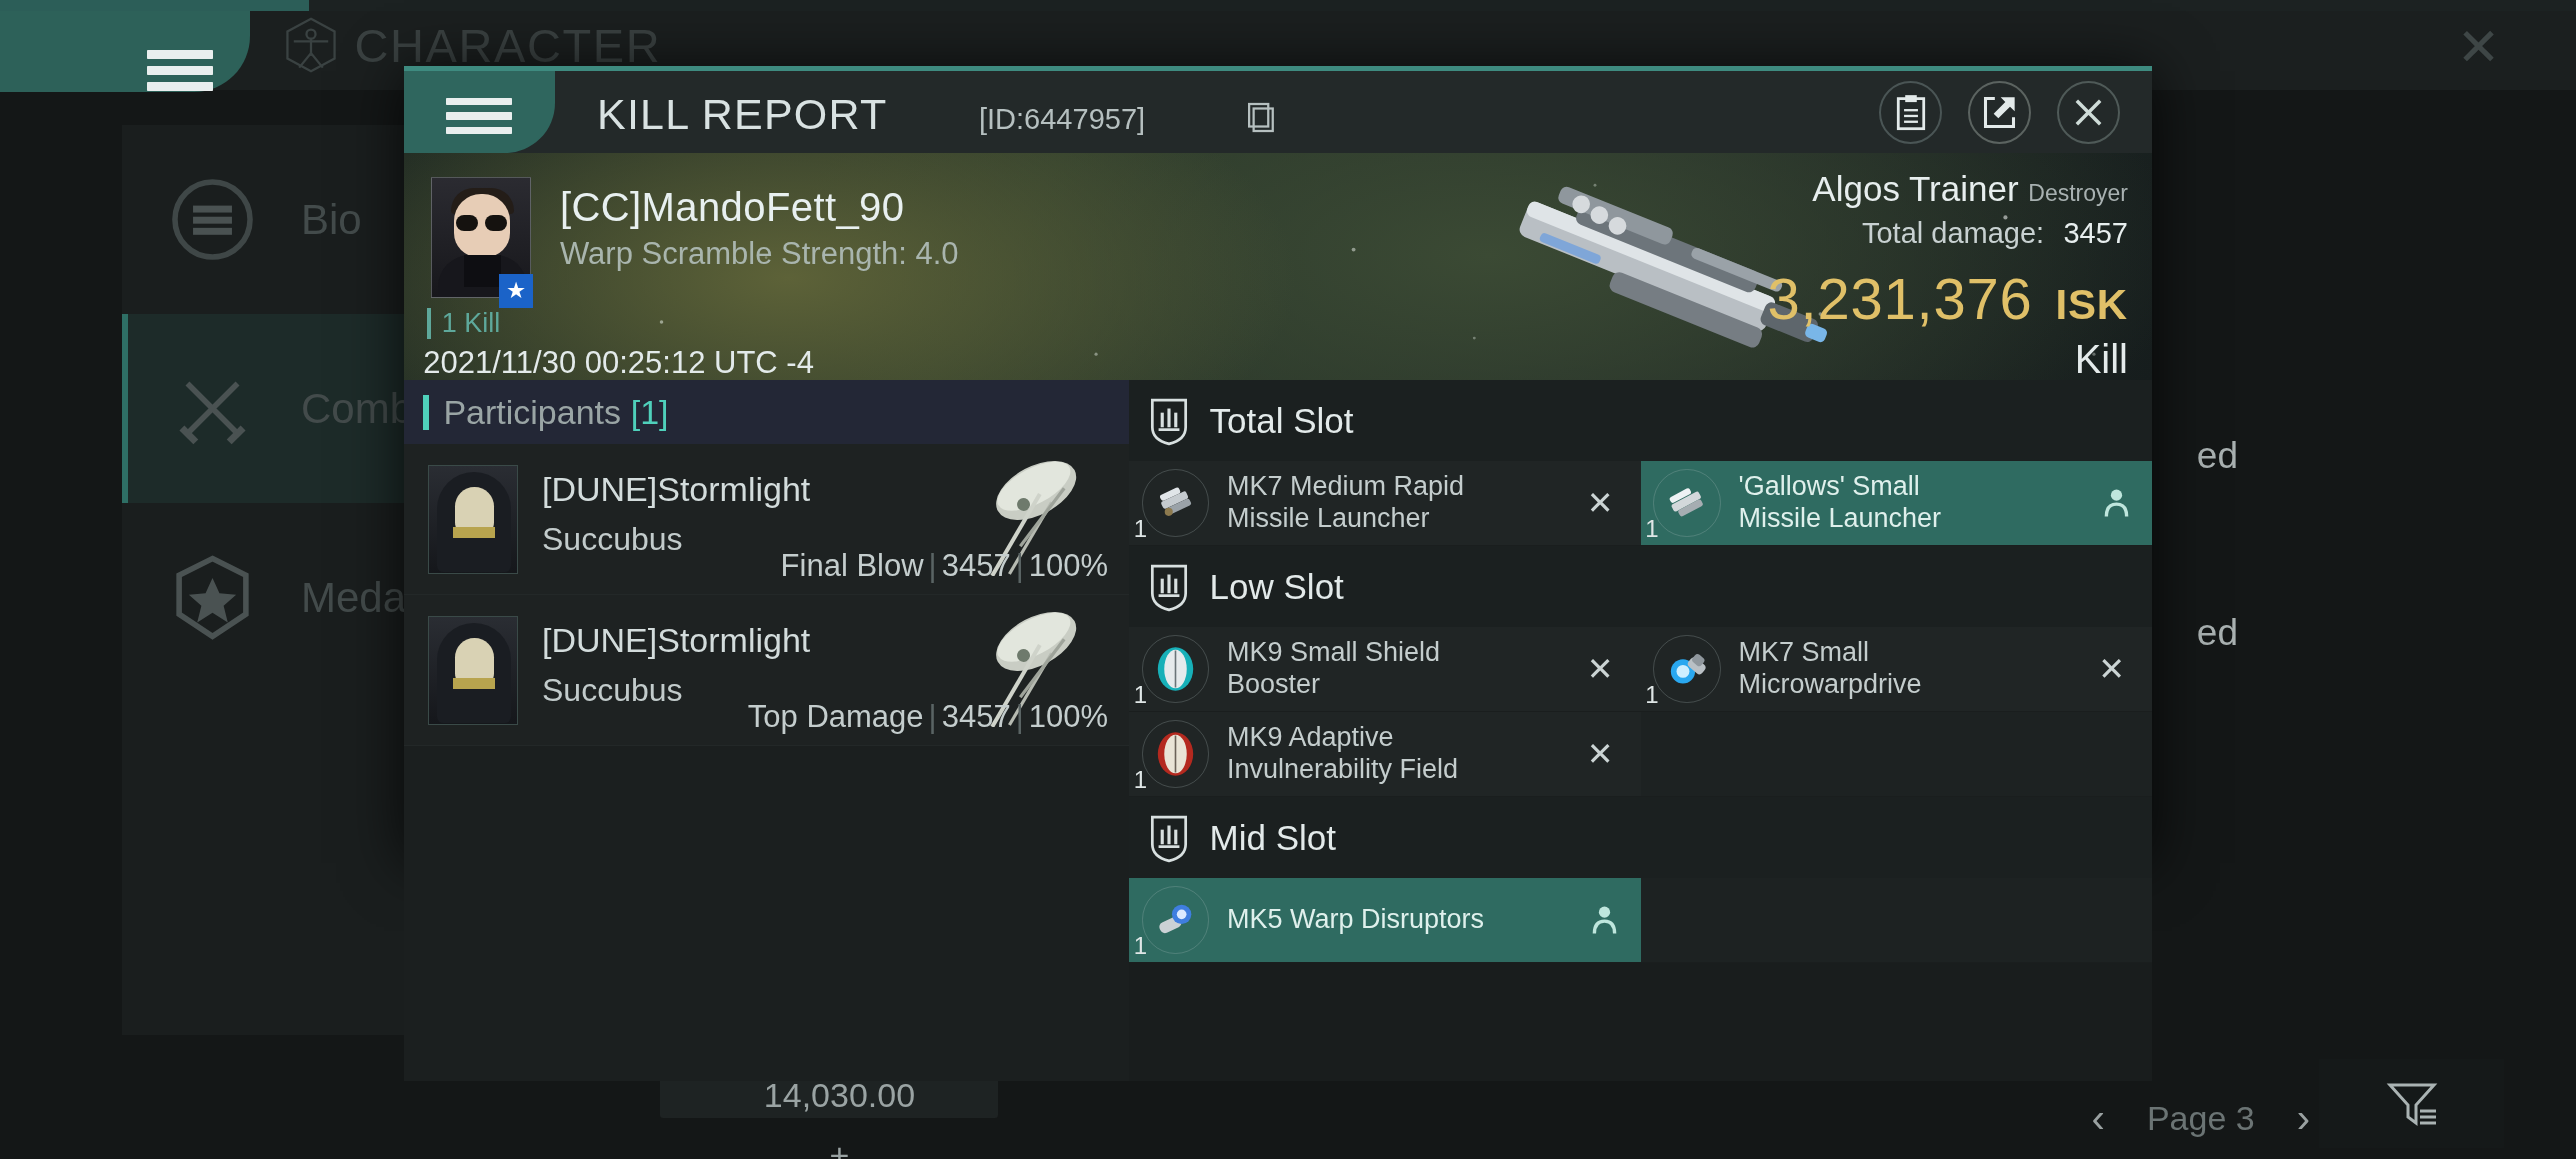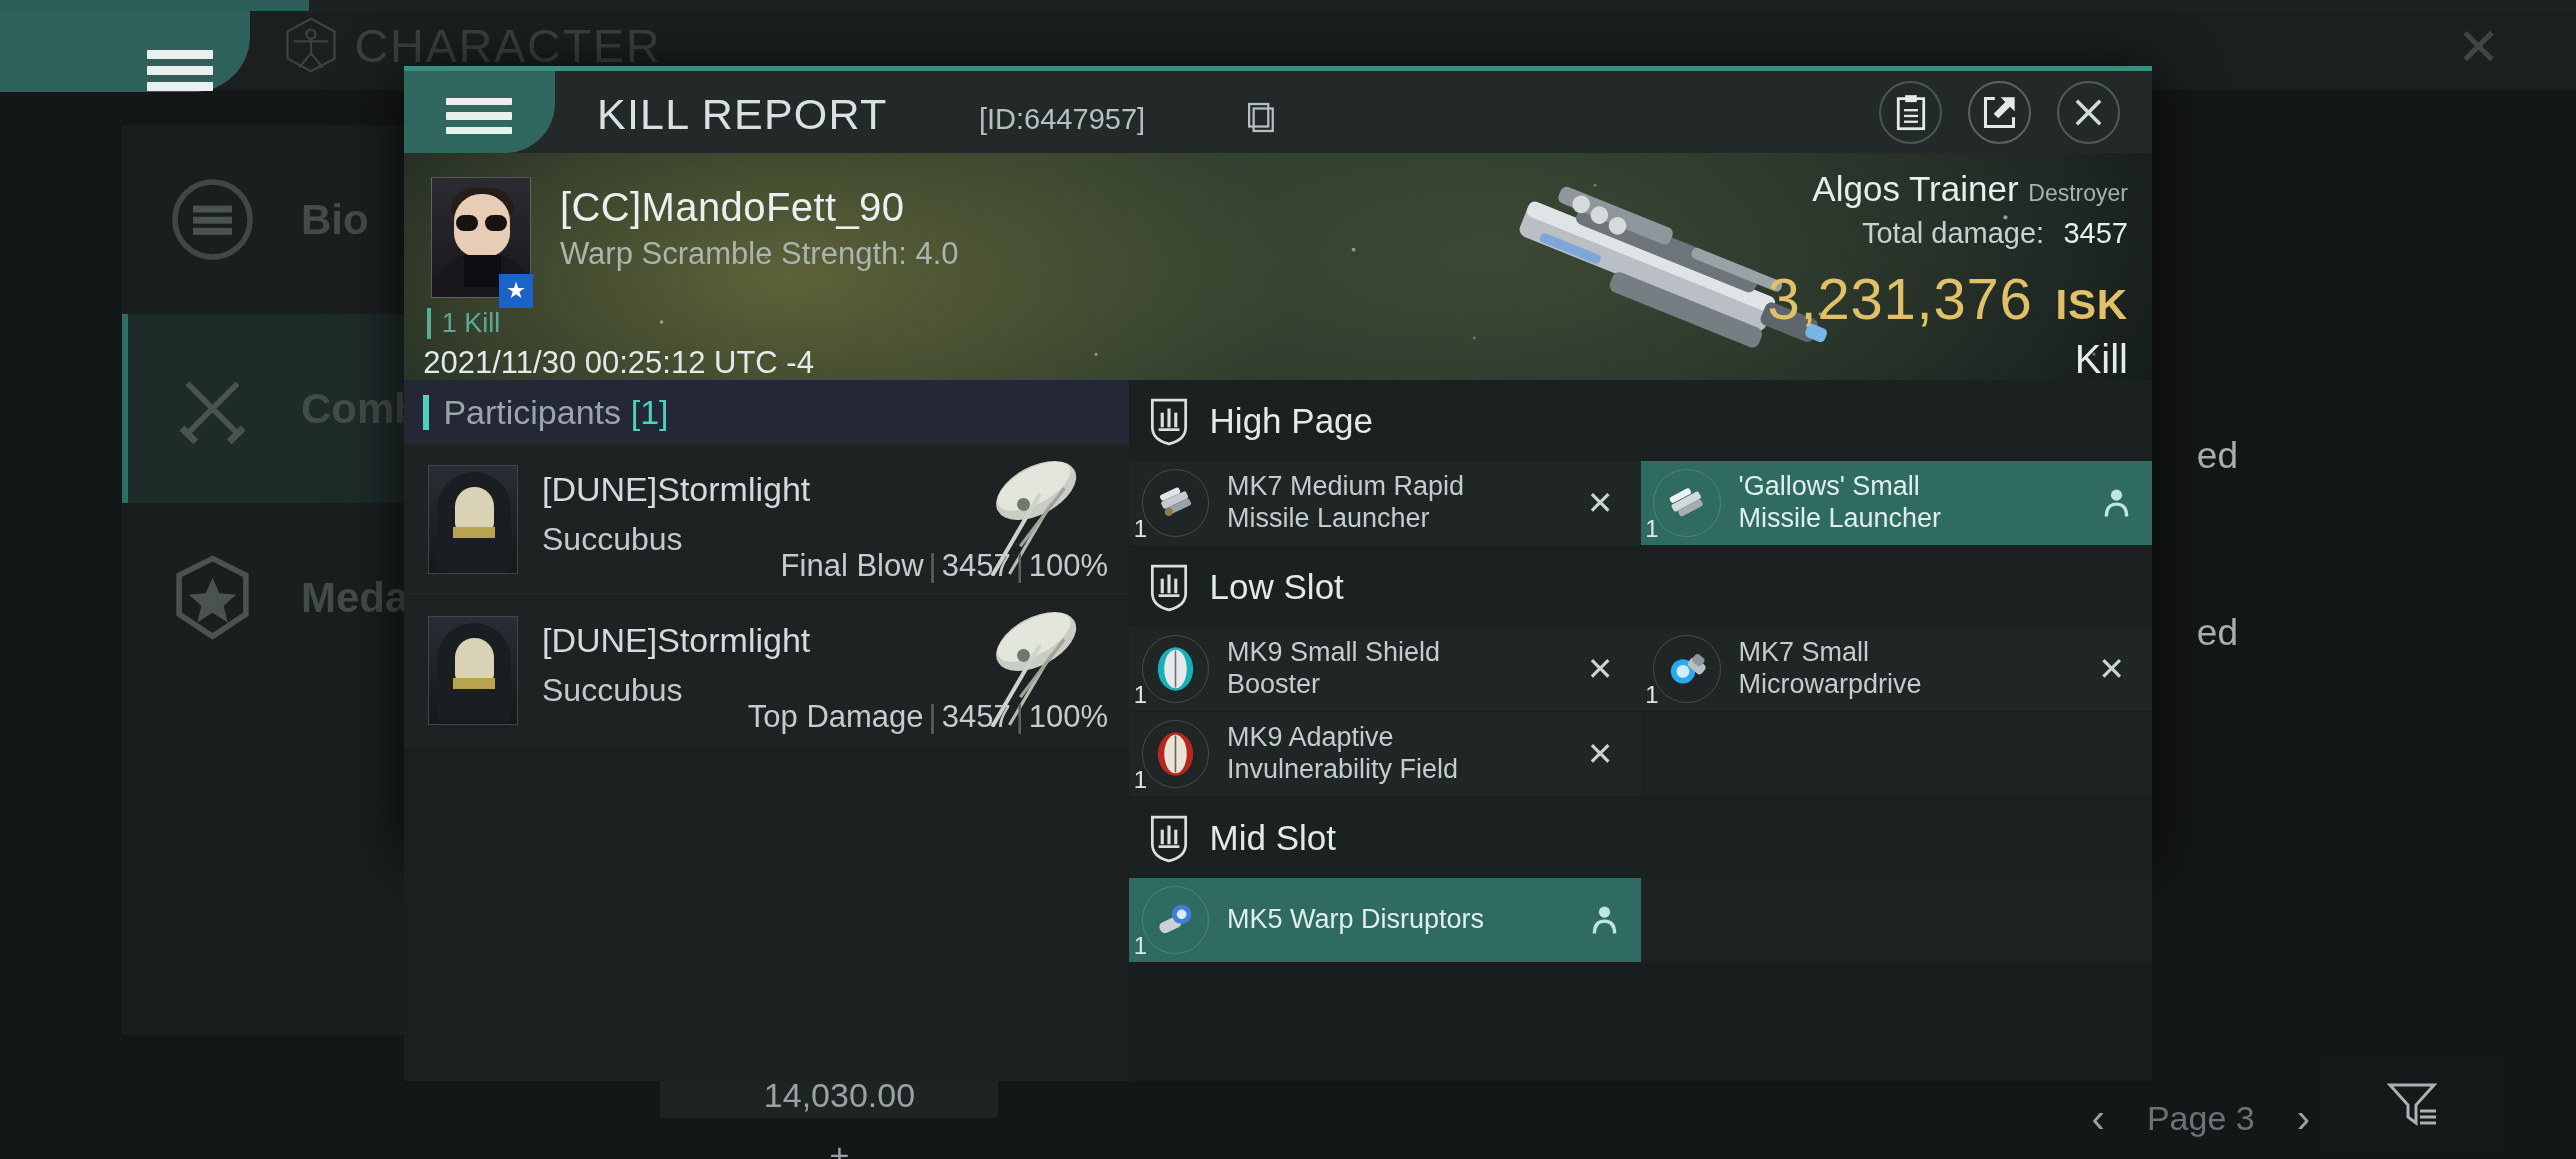--- a/index.html
+++ b/index.html
@@ -45,21 +45,21 @@
     position: absolute; right: 71px; top: 22.5px; width: 53px; height: 53px;
     color: #3e4646; font-size: 52px; line-height: 48px; text-align: center; font-weight: 300;
   }
 
   .bg-sidebar {
     position: absolute; left: 122px; top: 125px; width: 483px; height: 910px;
     background: #1a1e1e;
   }
   .bg-side-item {
     position: relative; height: 189px; display: flex; align-items: center;
-    padding-left: 39px; gap: 37px; color: #424a4a; font-weight: bold;
+    padding-left: 39px; gap: 37px; color: #424a4a;
   }
   .bg-side-item.active { background: #1d2b29; }
   .bg-side-item.active::before {
     content:""; position:absolute; left:0; top:0; width:6.4px; height:100%; background:#2e6f65;
   }
   .bg-side-ico {
     width: 103px; height: 103px; display: flex; align-items: center; justify-content: center;
     color: #4a5252;
   }
   .bg-side-label { font-size: 42px; color: #434b4b; }
@@ -534,21 +534,21 @@
       <div class="col-right">
 
         <div class="slot-head">
           <svg class="sh-ico" viewBox="0 0 40 48">
             <path d="M4 4 H36 V30 Q36 42 20 46 Q4 42 4 30 Z" fill="none" stroke="#d8e0e0" stroke-width="2.6"></path>
             <rect x="12" y="16" width="3" height="14" fill="#d8e0e0"></rect>
             <rect x="18.5" y="12" width="3" height="18" fill="#d8e0e0"></rect>
             <rect x="25" y="16" width="3" height="14" fill="#d8e0e0"></rect>
             <rect x="10" y="31" width="20" height="2.6" fill="#d8e0e0"></rect>
           </svg>
-          <div class="sh-lbl">High Page</div>
+          <div class="sh-lbl">Total Slot</div>
         </div>
         <div class="slot-grid">
           <div class="slot-col">
             <div class="slot-item">
               <div class="si-icon">
                 <div class="mod-icon-circ"></div>
                 <svg width="50" height="50" viewBox="0 0 62 62">
                   <rect x="14" y="22" width="34" height="10" rx="3" fill="#c5cbcf" transform="rotate(-25 31 31)"></rect>
                   <rect x="18" y="32" width="30" height="9" rx="3" fill="#9aa2a8" transform="rotate(-25 31 31)"></rect>
                   <rect x="16" y="14" width="26" height="8" rx="3" fill="#e0e5e8" transform="rotate(-25 31 31)"></rect>

